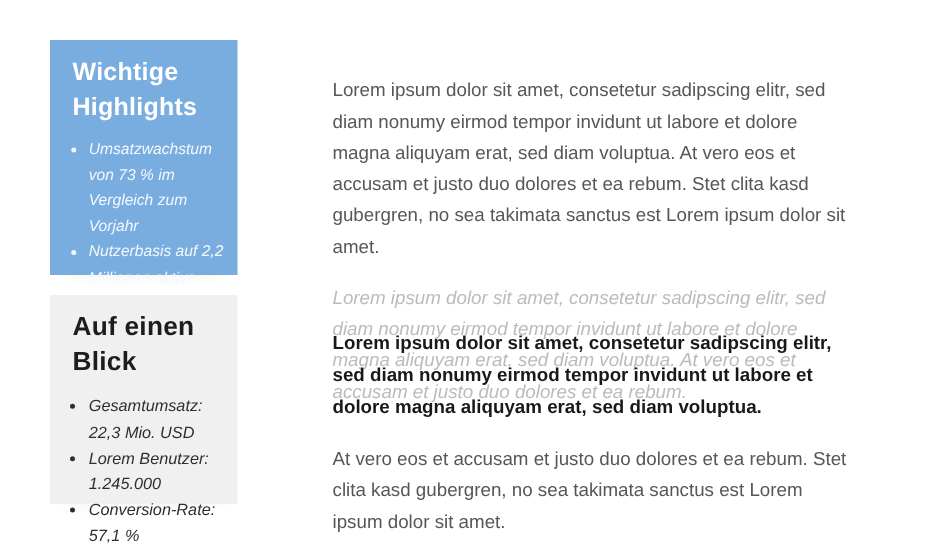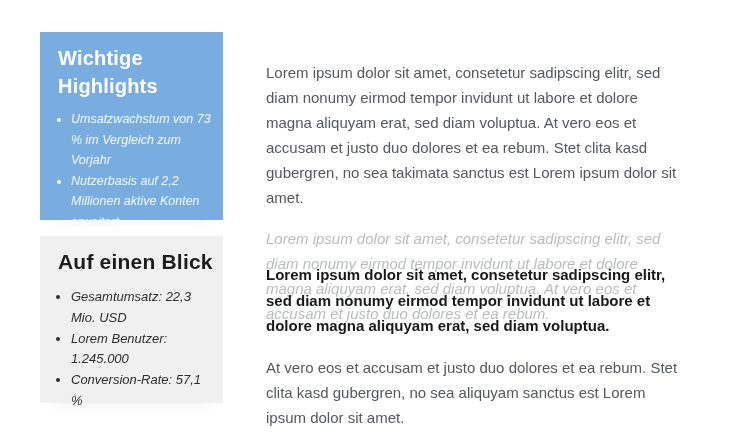--- a/index.html
+++ b/index.html
@@ -10,21 +10,21 @@
     font-family: "Liberation Sans", sans-serif;
     overflow: hidden;
     position: relative;
   }
   .stage { position: relative; width: 750px; height: 434px; background: #ffffff; }
 
   
   .card {
     position: absolute;
     left: 40px;
-    width: 183px;
+    width: 150px;
     padding: 12px 8px 12px 18px;
     box-shadow: 0 10px 14px -13px rgba(0,0,0,0.10);
   }
   .card-highlights {
     top: 32px;
     height: 188px;
     background: #79ade0;
     color: #ffffff;
   }
   .card-glance {
@@ -108,16 +108,16 @@
     </ul>
   </section>
 
   <div class="text-col text-col-top">
     <p class="para">Lorem ipsum dolor sit amet, consetetur sadipscing elitr, sed diam nonumy eirmod tempor invidunt ut labore et dolore magna aliquyam erat, sed diam voluptua. At vero eos et accusam et justo duo dolores et ea rebum. Stet clita kasd gubergren, no sea takimata sanctus est Lorem ipsum dolor sit amet.</p>
     <p class="para para-italic">Lorem ipsum dolor sit amet, consetetur sadipscing elitr, sed diam nonumy eirmod tempor invidunt ut labore et dolore magna aliquyam erat, sed diam voluptua. At vero eos et accusam et justo duo dolores et ea rebum.</p>
   </div>
 
   <div class="text-col text-col-bottom">
     <p class="para para-bold">Lorem ipsum dolor sit amet, consetetur sadipscing elitr, sed diam nonumy eirmod tempor invidunt ut labore et dolore magna aliquyam erat, sed diam voluptua.</p>
-    <p class="para">At vero eos et accusam et justo duo dolores et ea rebum. Stet clita kasd gubergren, no sea aliquyam sanctus est Lorem ipsum dolor sit amet.</p>
+    <p class="para">At vero eos et accusam et justo duo dolores et ea rebum. Stet clita kasd gubergren, no sea takimata sanctus est Lorem ipsum dolor sit amet.</p>
   </div>
 
 </div>
 
 </body></html>

